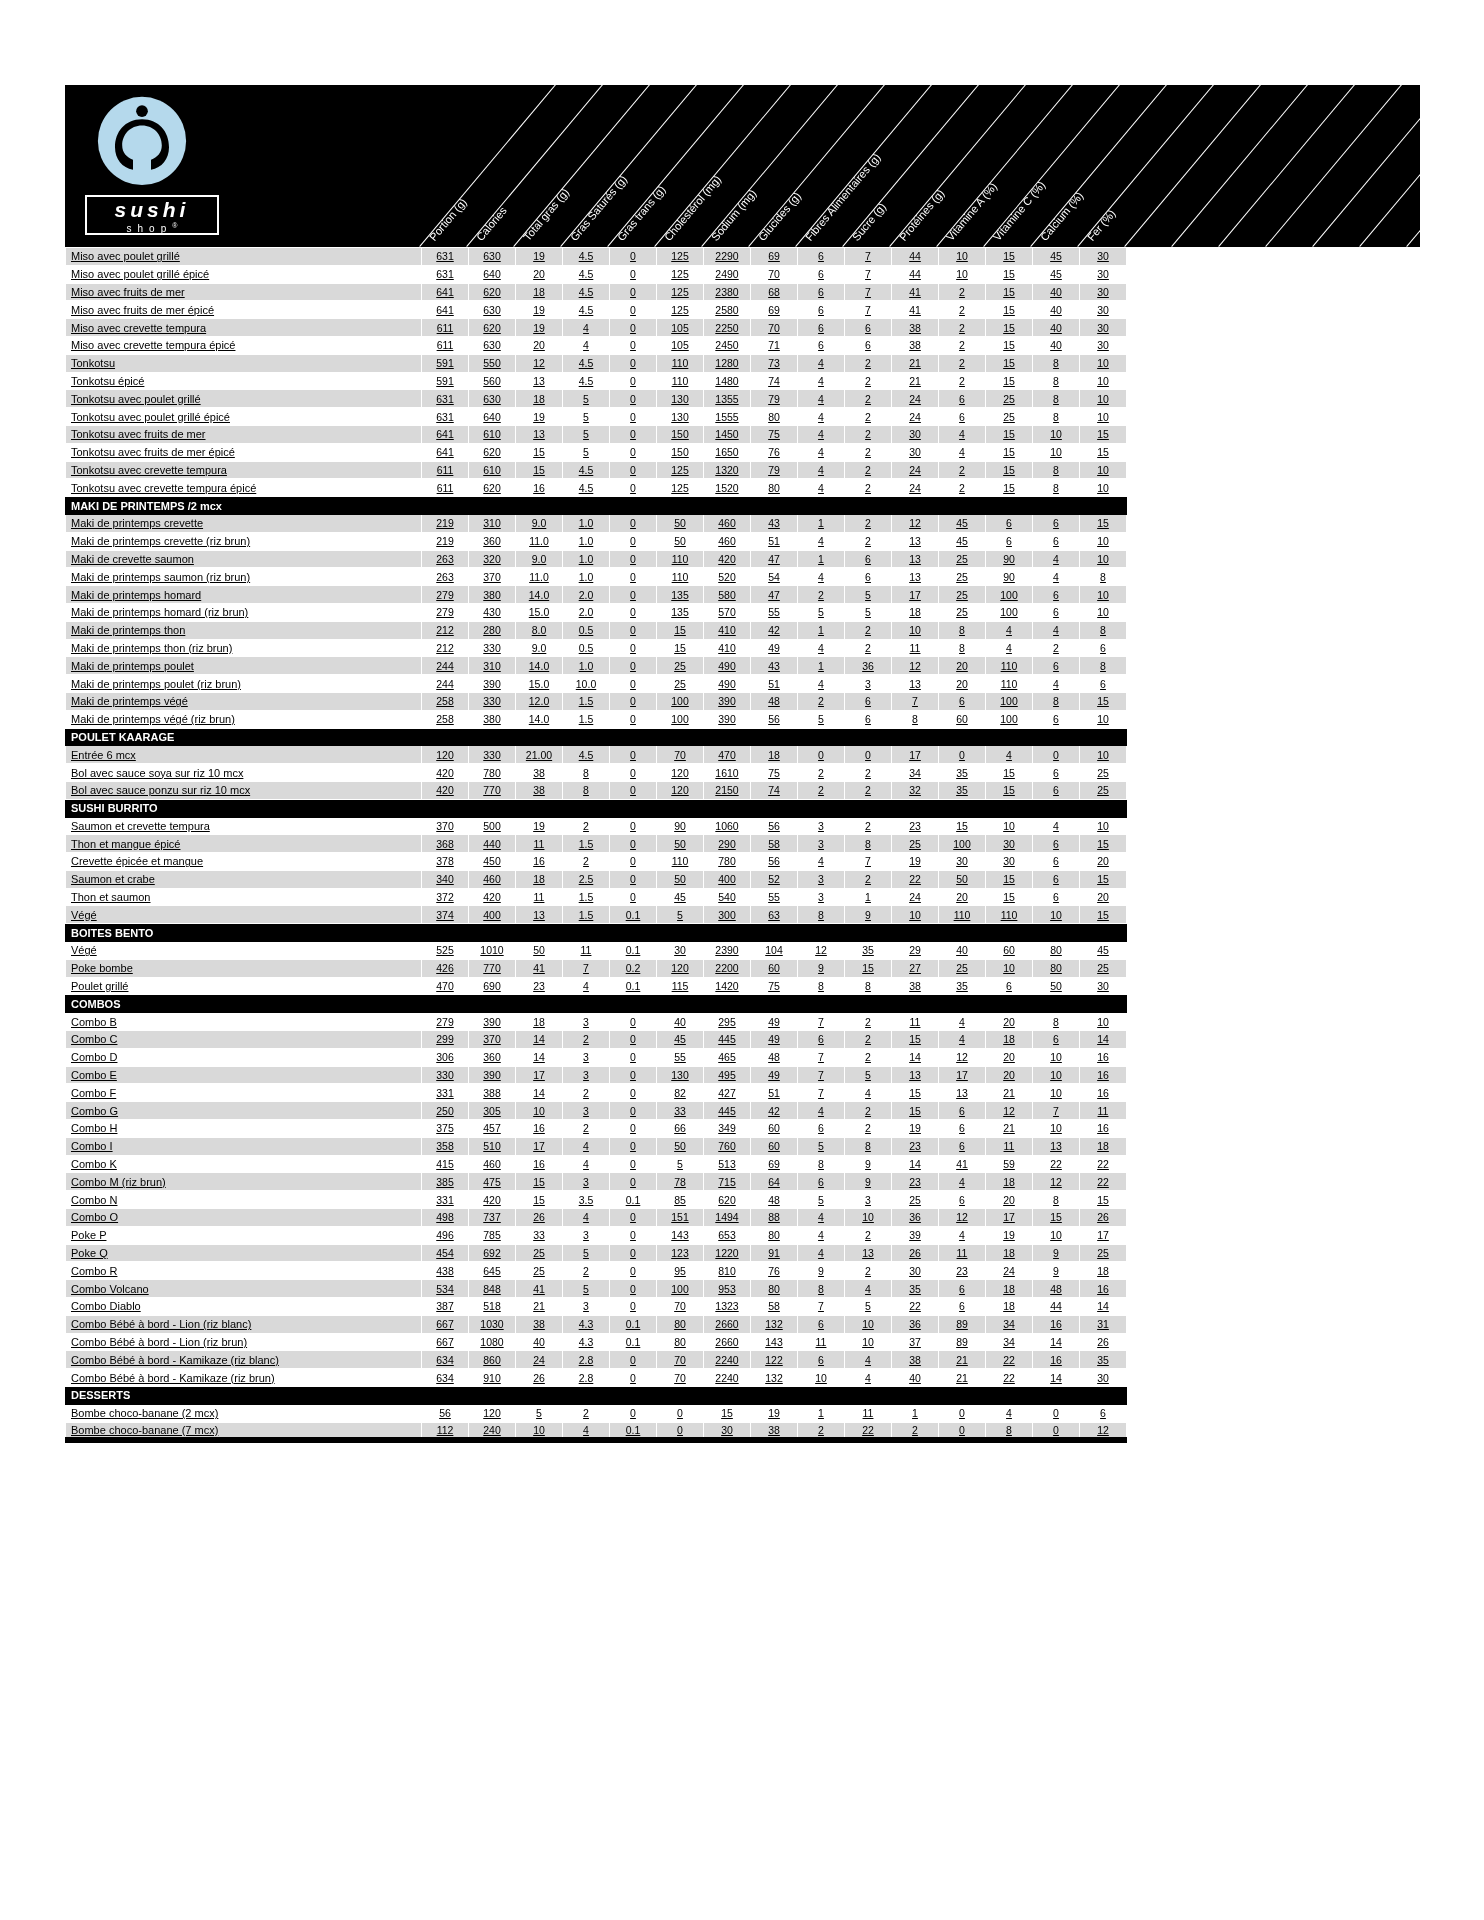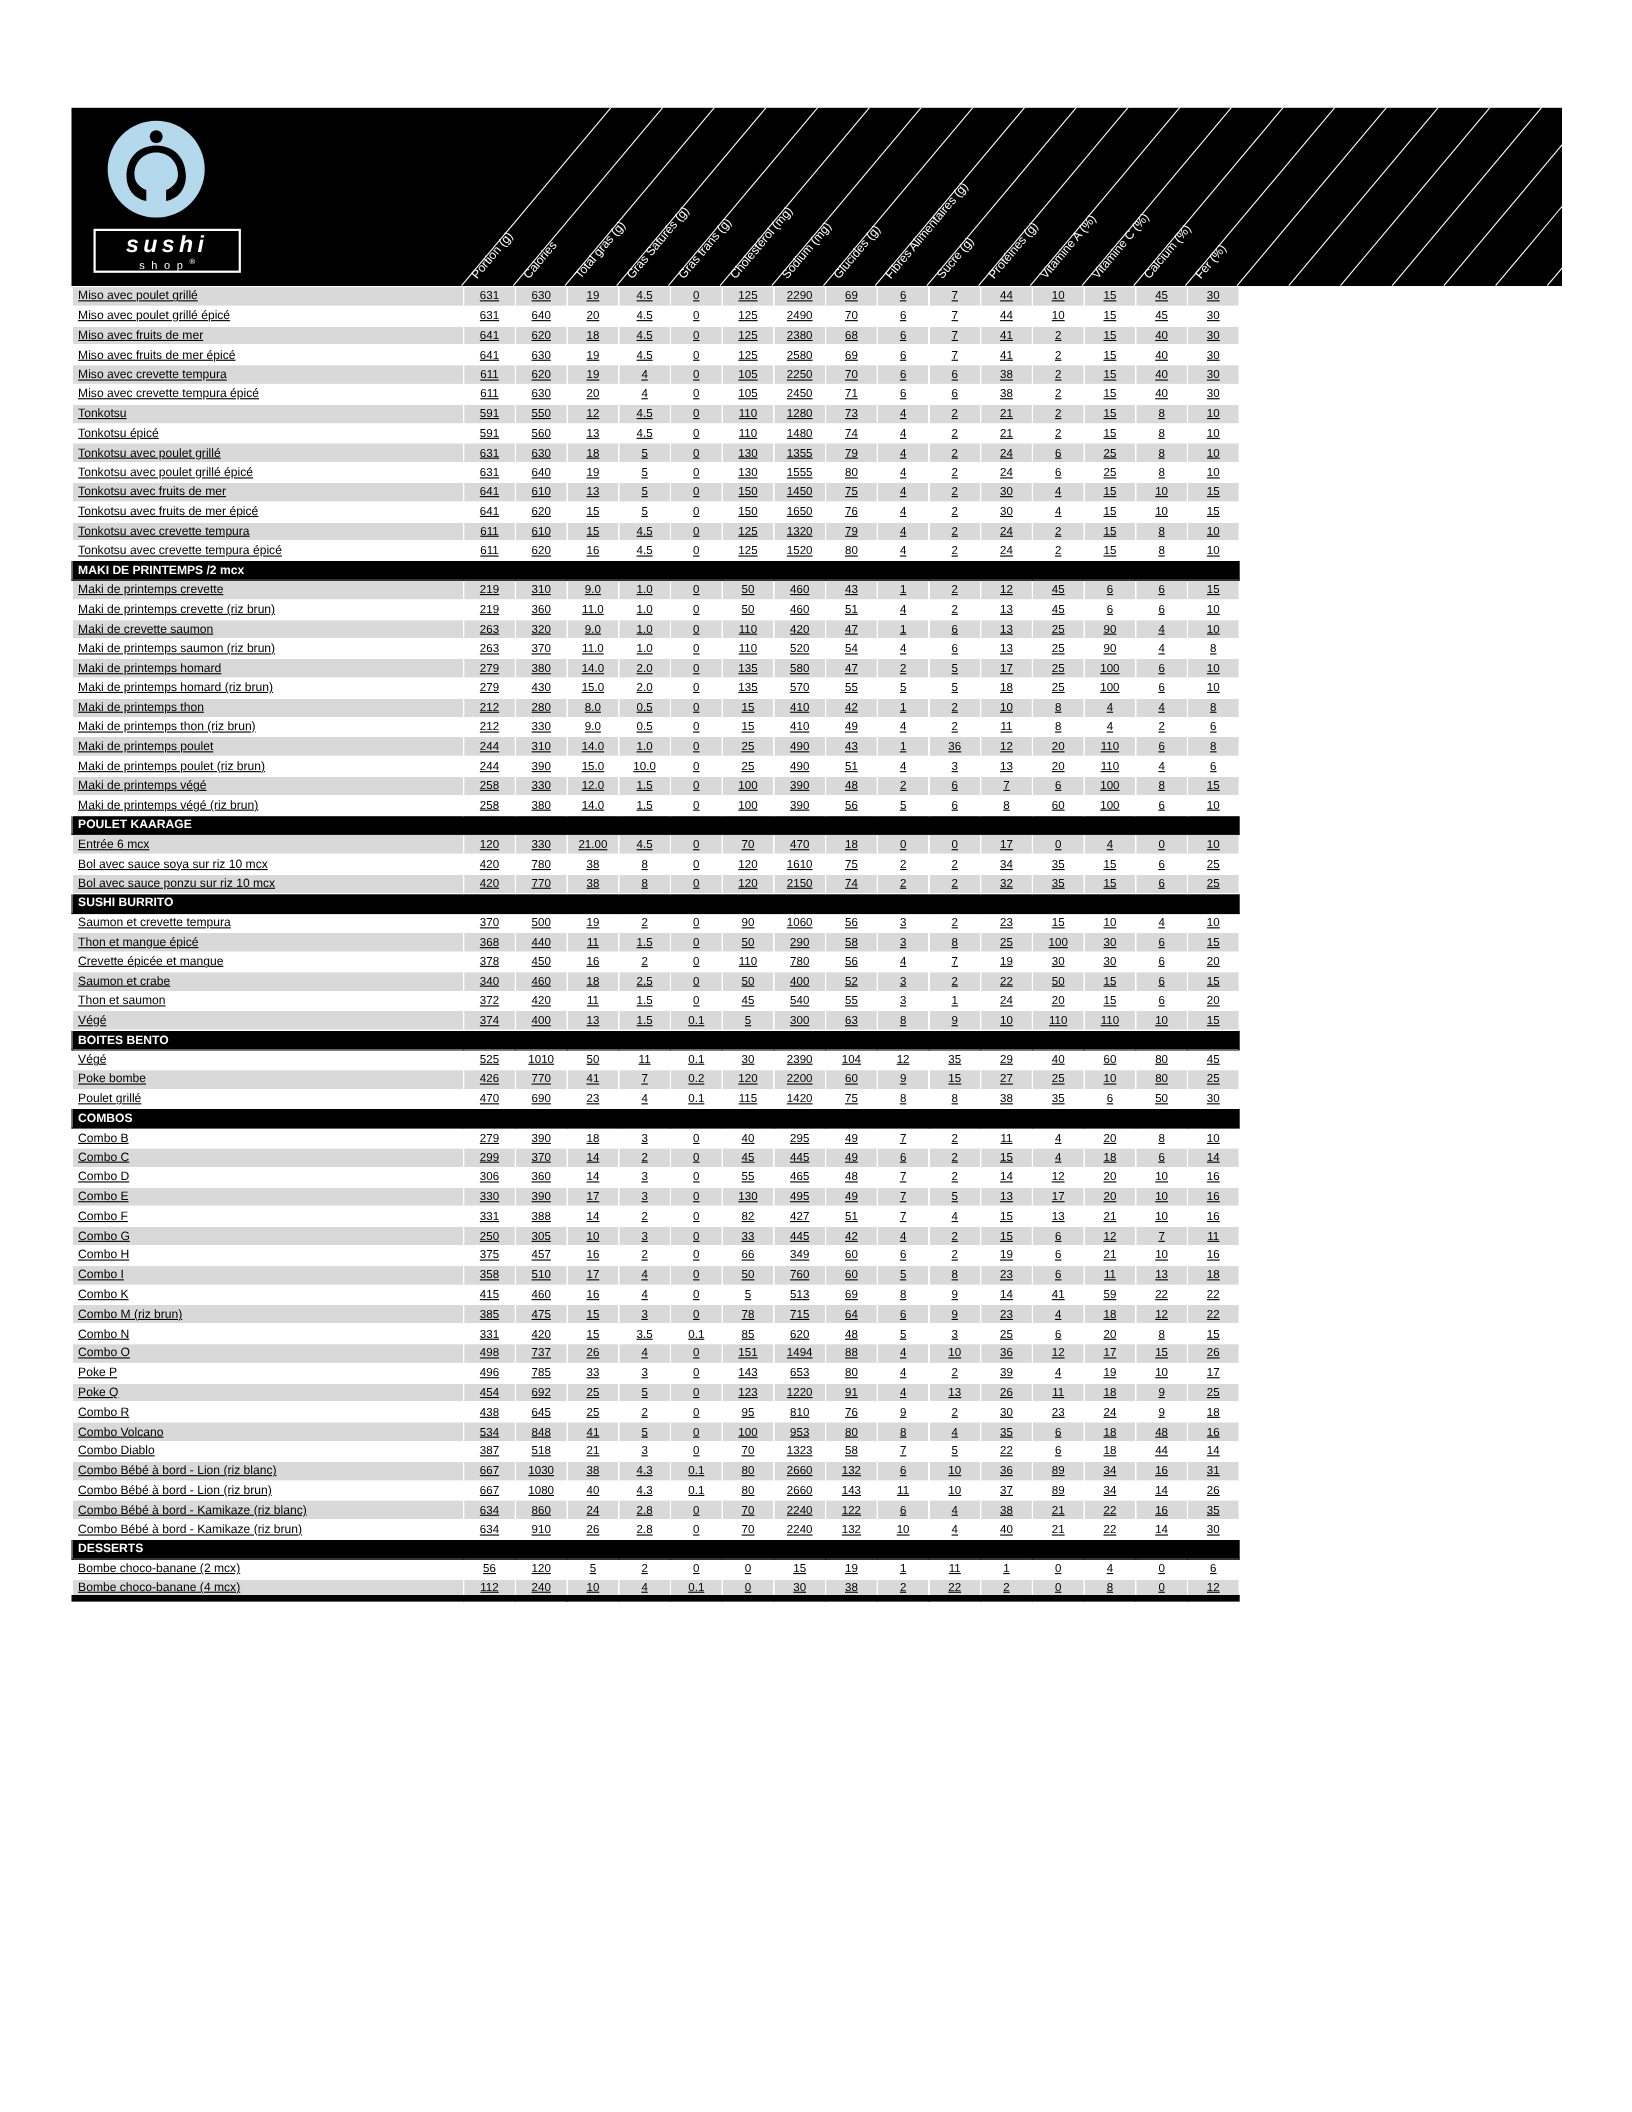--- a/index.html
+++ b/index.html
@@ -4,21 +4,21 @@
 <style>
   html, body { margin: 0; padding: 0; }
   .page {
     position: relative;
     width: 1484px;
     height: 1920px;
     background: #ffffff;
     font-family: "Liberation Sans", sans-serif;
     overflow: hidden;
   }
-  .sheet { position: absolute; left: 65px; top: 98px; width: 1355px; }
+  .sheet { position: absolute; left: 65px; top: 85px; width: 1355px; }
 
   
   .header-band {
     position: relative;
     width: 1355px;
     height: 162px;
     background: var(--band, #000000);
     overflow: hidden;
   }
   .logo { position: absolute; left: 18px; top: 8px; width: 160px; height: 150px; }
@@ -1246,21 +1246,21 @@
             <td class="num">19</td>
             <td class="num">1</td>
             <td class="num">11</td>
             <td class="num">1</td>
             <td class="num">0</td>
             <td class="num">4</td>
             <td class="num">0</td>
             <td class="num">6</td>
           </tr>
           <tr class="shade">
-            <td class="label">Bombe choco-banane (4 mcx)</td>
+            <td class="label">Bombe choco-banane (7 mcx)</td>
             <td class="num">112</td>
             <td class="num">240</td>
             <td class="num">10</td>
             <td class="num">4</td>
             <td class="num">0.1</td>
             <td class="num">0</td>
             <td class="num">30</td>
             <td class="num">38</td>
             <td class="num">2</td>
             <td class="num">22</td>

